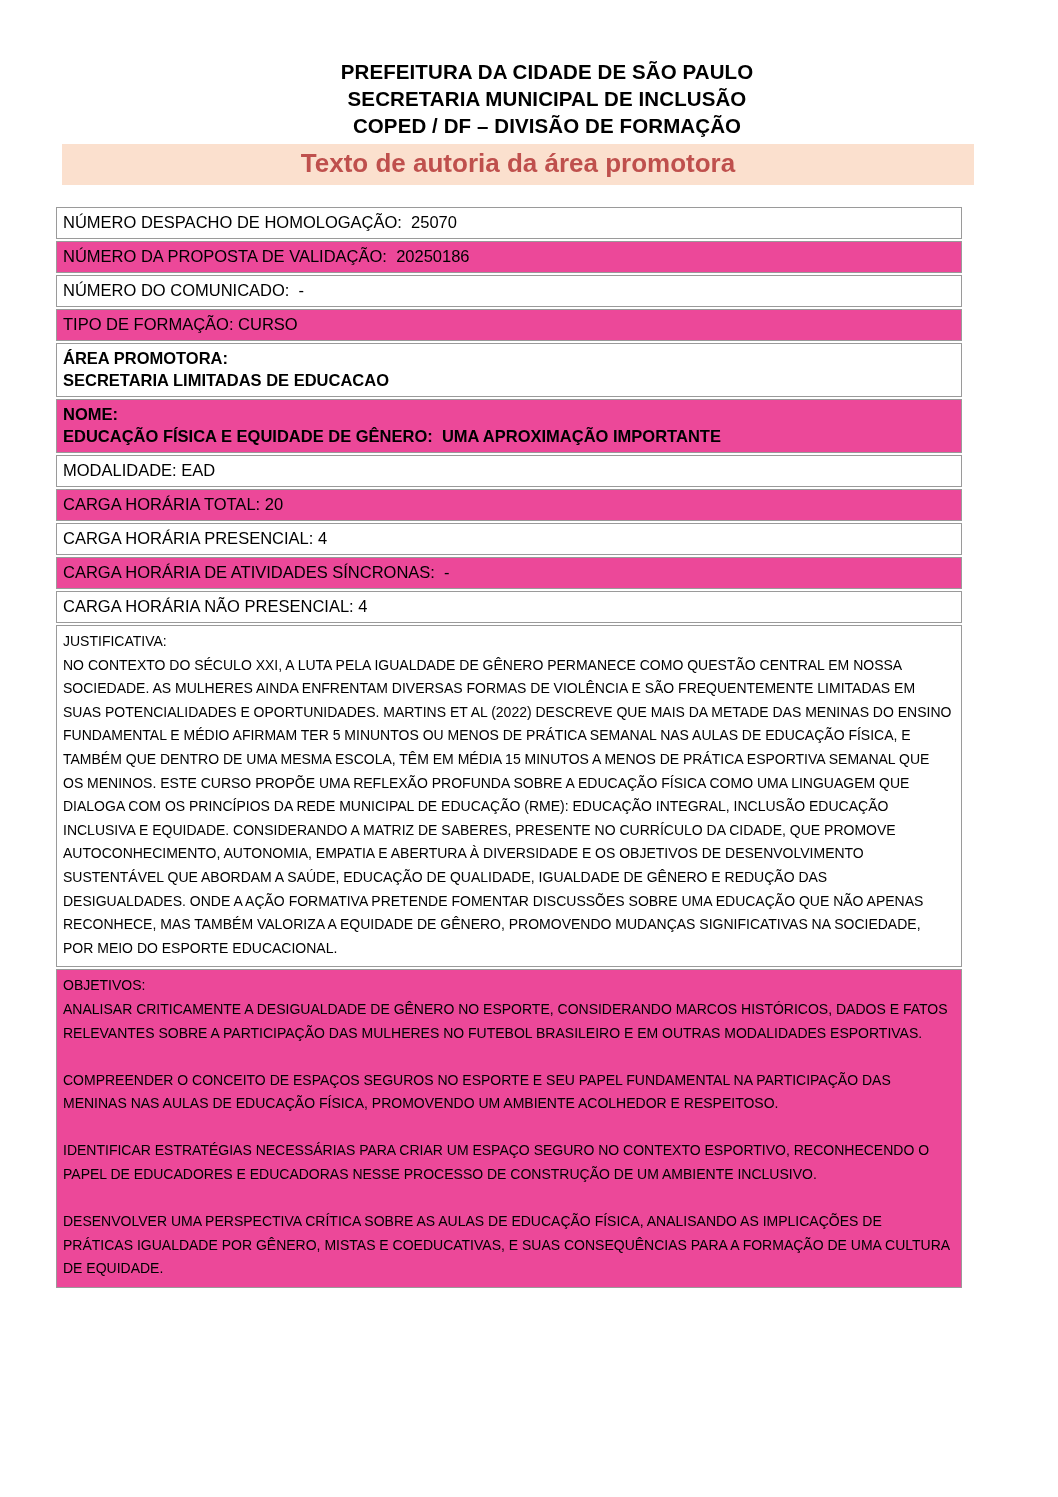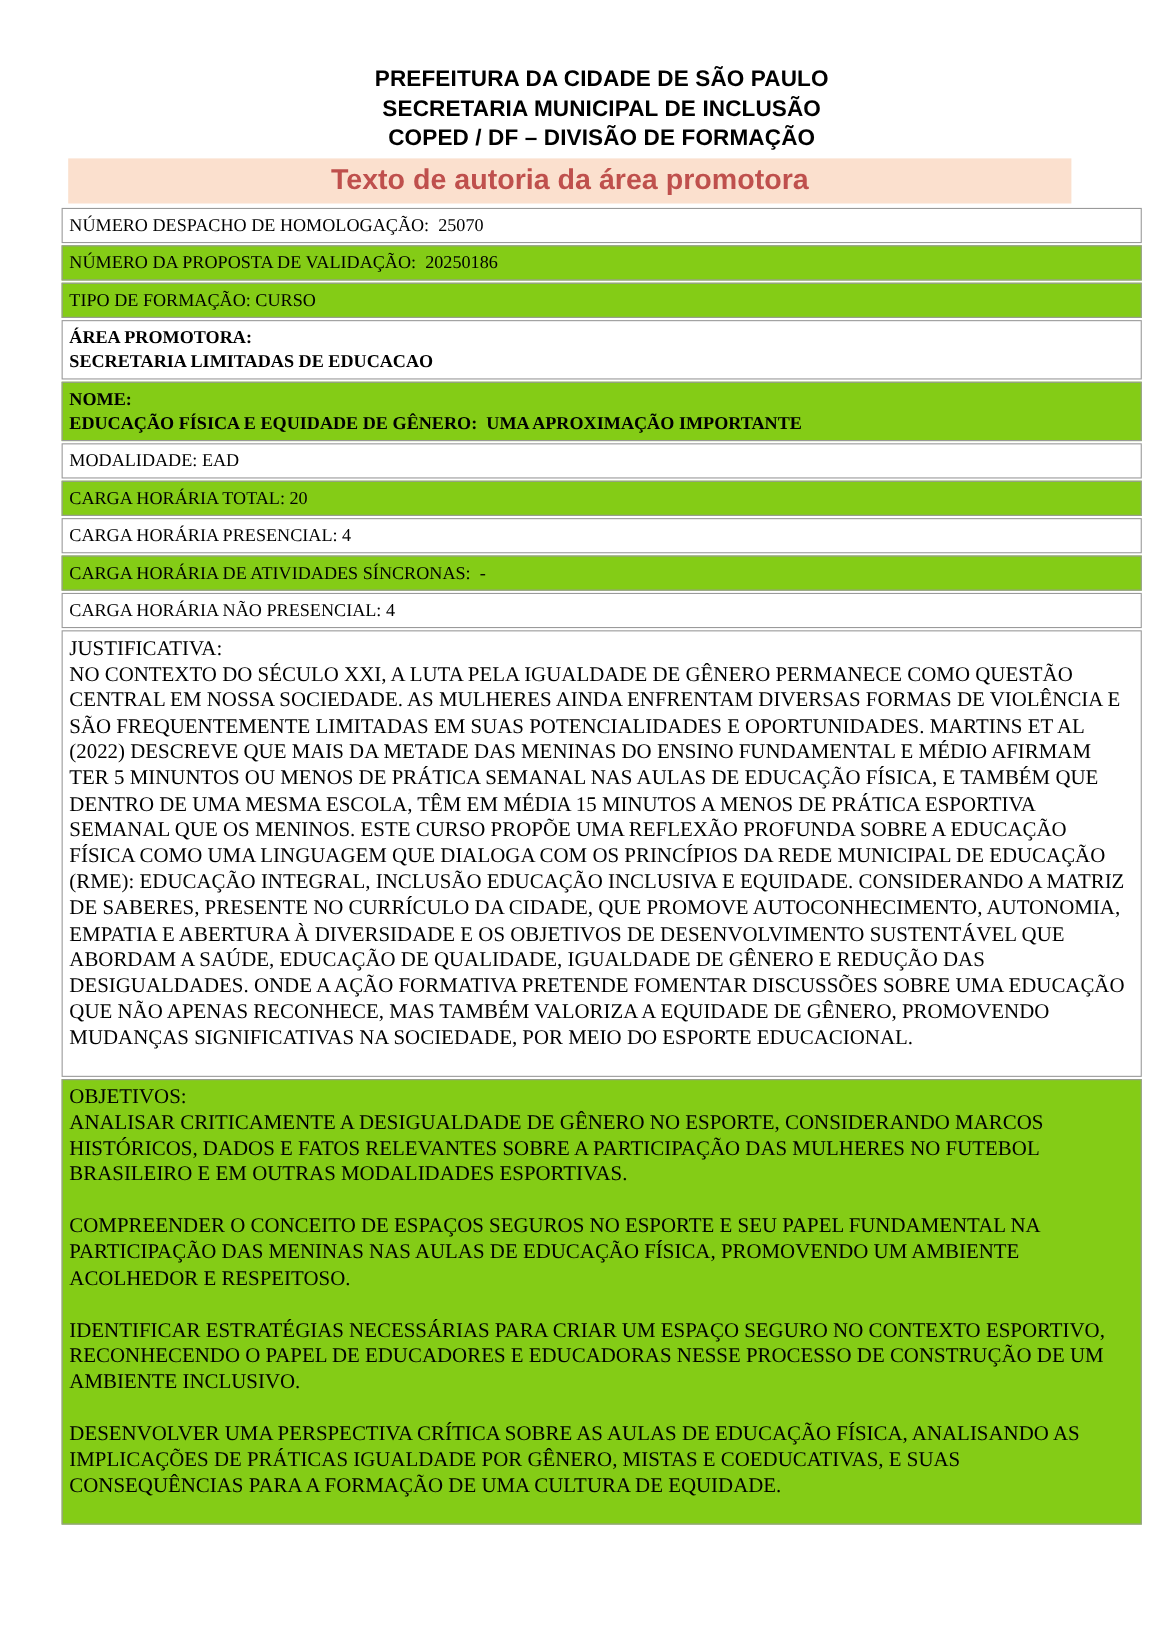--- a/index.html
+++ b/index.html
@@ -52,46 +52,45 @@
   }
   .title-banner .banner-text {
     font-size: 26px;
     font-weight: bold;
     color: #BF504D;
     line-height: 30px;
   }
 
   
   .form-table {
-    margin: 2px 0 0 56px;
-    width: 982px;
+    margin: 20px 0 0 56px;
+    width: 906px;
     border-collapse: separate;
     border-spacing: 0 2px;
-    font-family: Liberation Serif, serif;
   }
   .form-table td {
     border: 1px solid #9a9a9a;
     padding: 4px 6px 5px 6px;
     font-size: 16.5px;
     line-height: 21px;
     vertical-align: top;
     color: #000000;
   }
-  td.shade  { background: #84cc16; }
+  td.shade  { background: #ec4899; }
   td.plain  { background: #FFFFFF; }
   td.bold   { font-weight: bold; }
 
   .row-line { display: block; white-space: pre-wrap; }
   .row-line.l2 { margin-top: 1px; }
 
   
   .block td {
-    padding: 4px 8px 22px 6px;
+    padding: 4px 8px 6px 6px;
     line-height: 23.6px;
-    font-size: 19px;
+    font-size: 14px;
   }
   .block .para {
     display: block;
     white-space: pre-wrap;
     text-align: left;
   }
   .block .spacer {
     display: block;
     height: 23.6px;
   }
@@ -114,20 +113,25 @@
   <table class="form-table">
     <tbody>
       <tr>
         <td class="plain">
           <span class="row-line">NÚMERO DESPACHO DE HOMOLOGAÇÃO:  25070</span>
         </td>
       </tr>
       <tr>
         <td class="shade">
           <span class="row-line">NÚMERO DA PROPOSTA DE VALIDAÇÃO:  20250186</span>
+        </td>
+      </tr>
+      <tr>
+        <td class="plain">
+          <span class="row-line">NÚMERO DO COMUNICADO:  -</span>
         </td>
       </tr>
       <tr>
         <td class="shade">
           <span class="row-line">TIPO DE FORMAÇÃO: CURSO</span>
         </td>
       </tr>
       <tr>
         <td class="plain bold">
           <span class="row-line">ÁREA PROMOTORA:</span>

